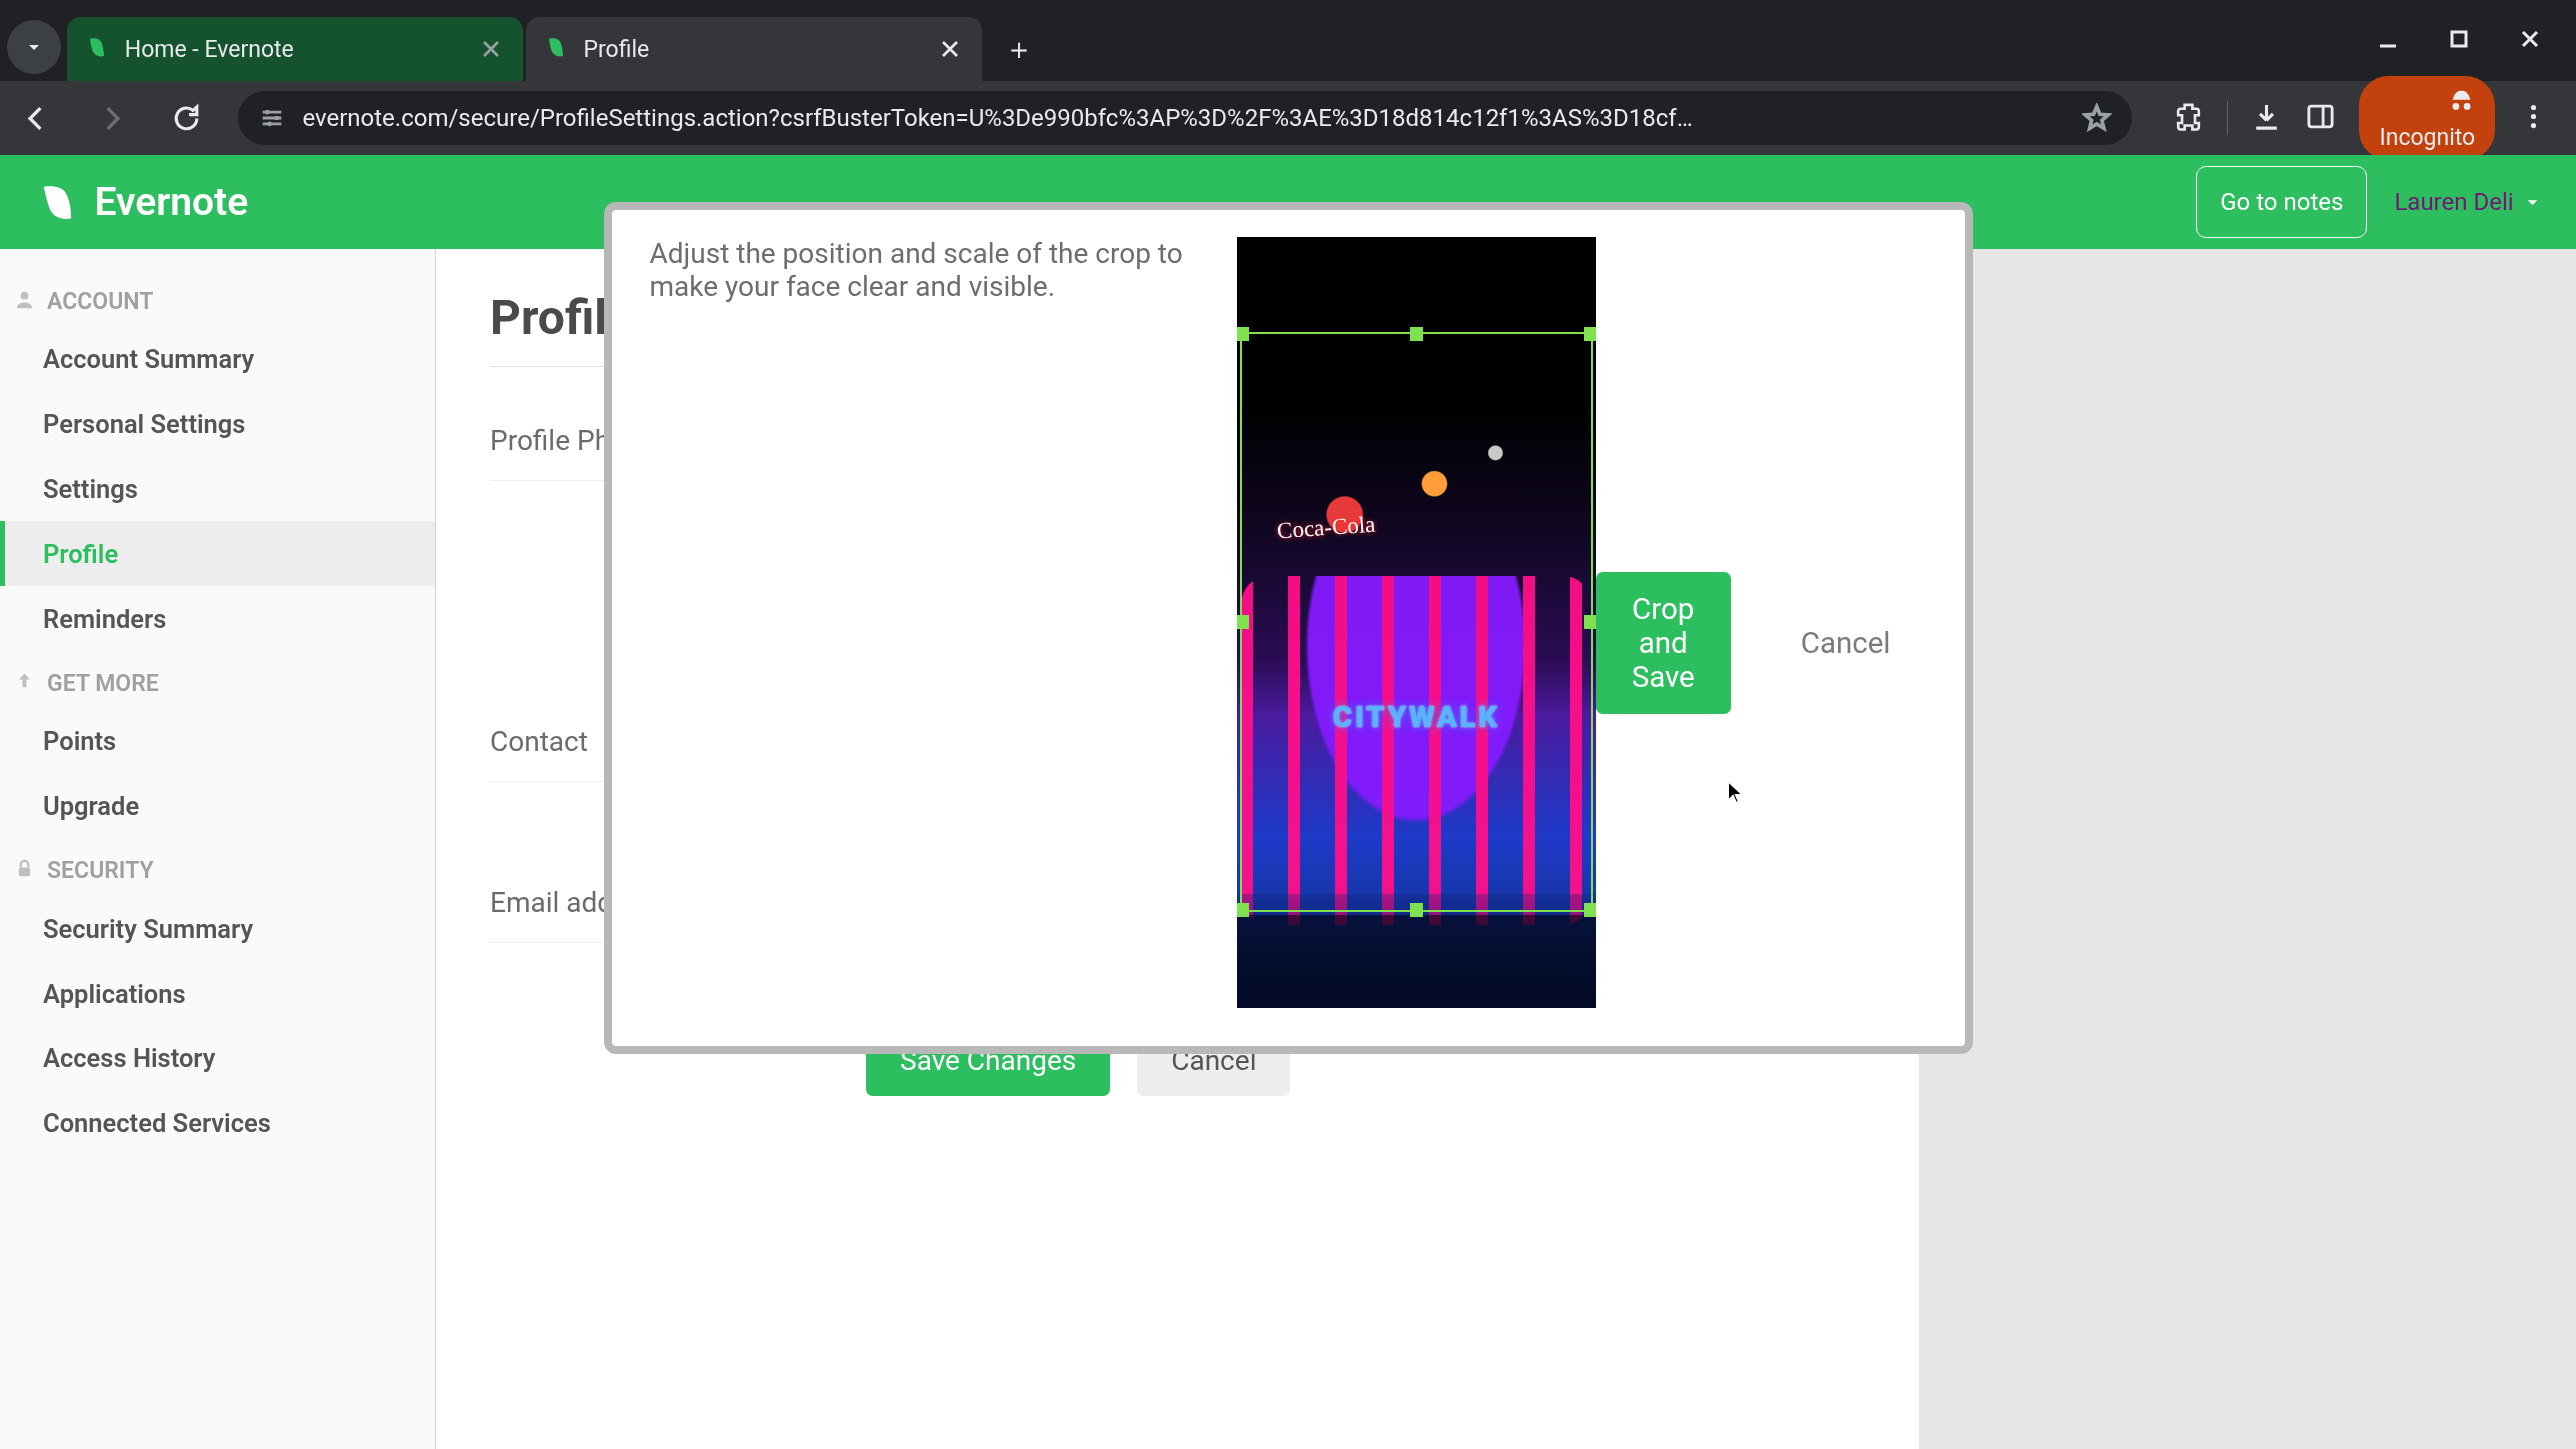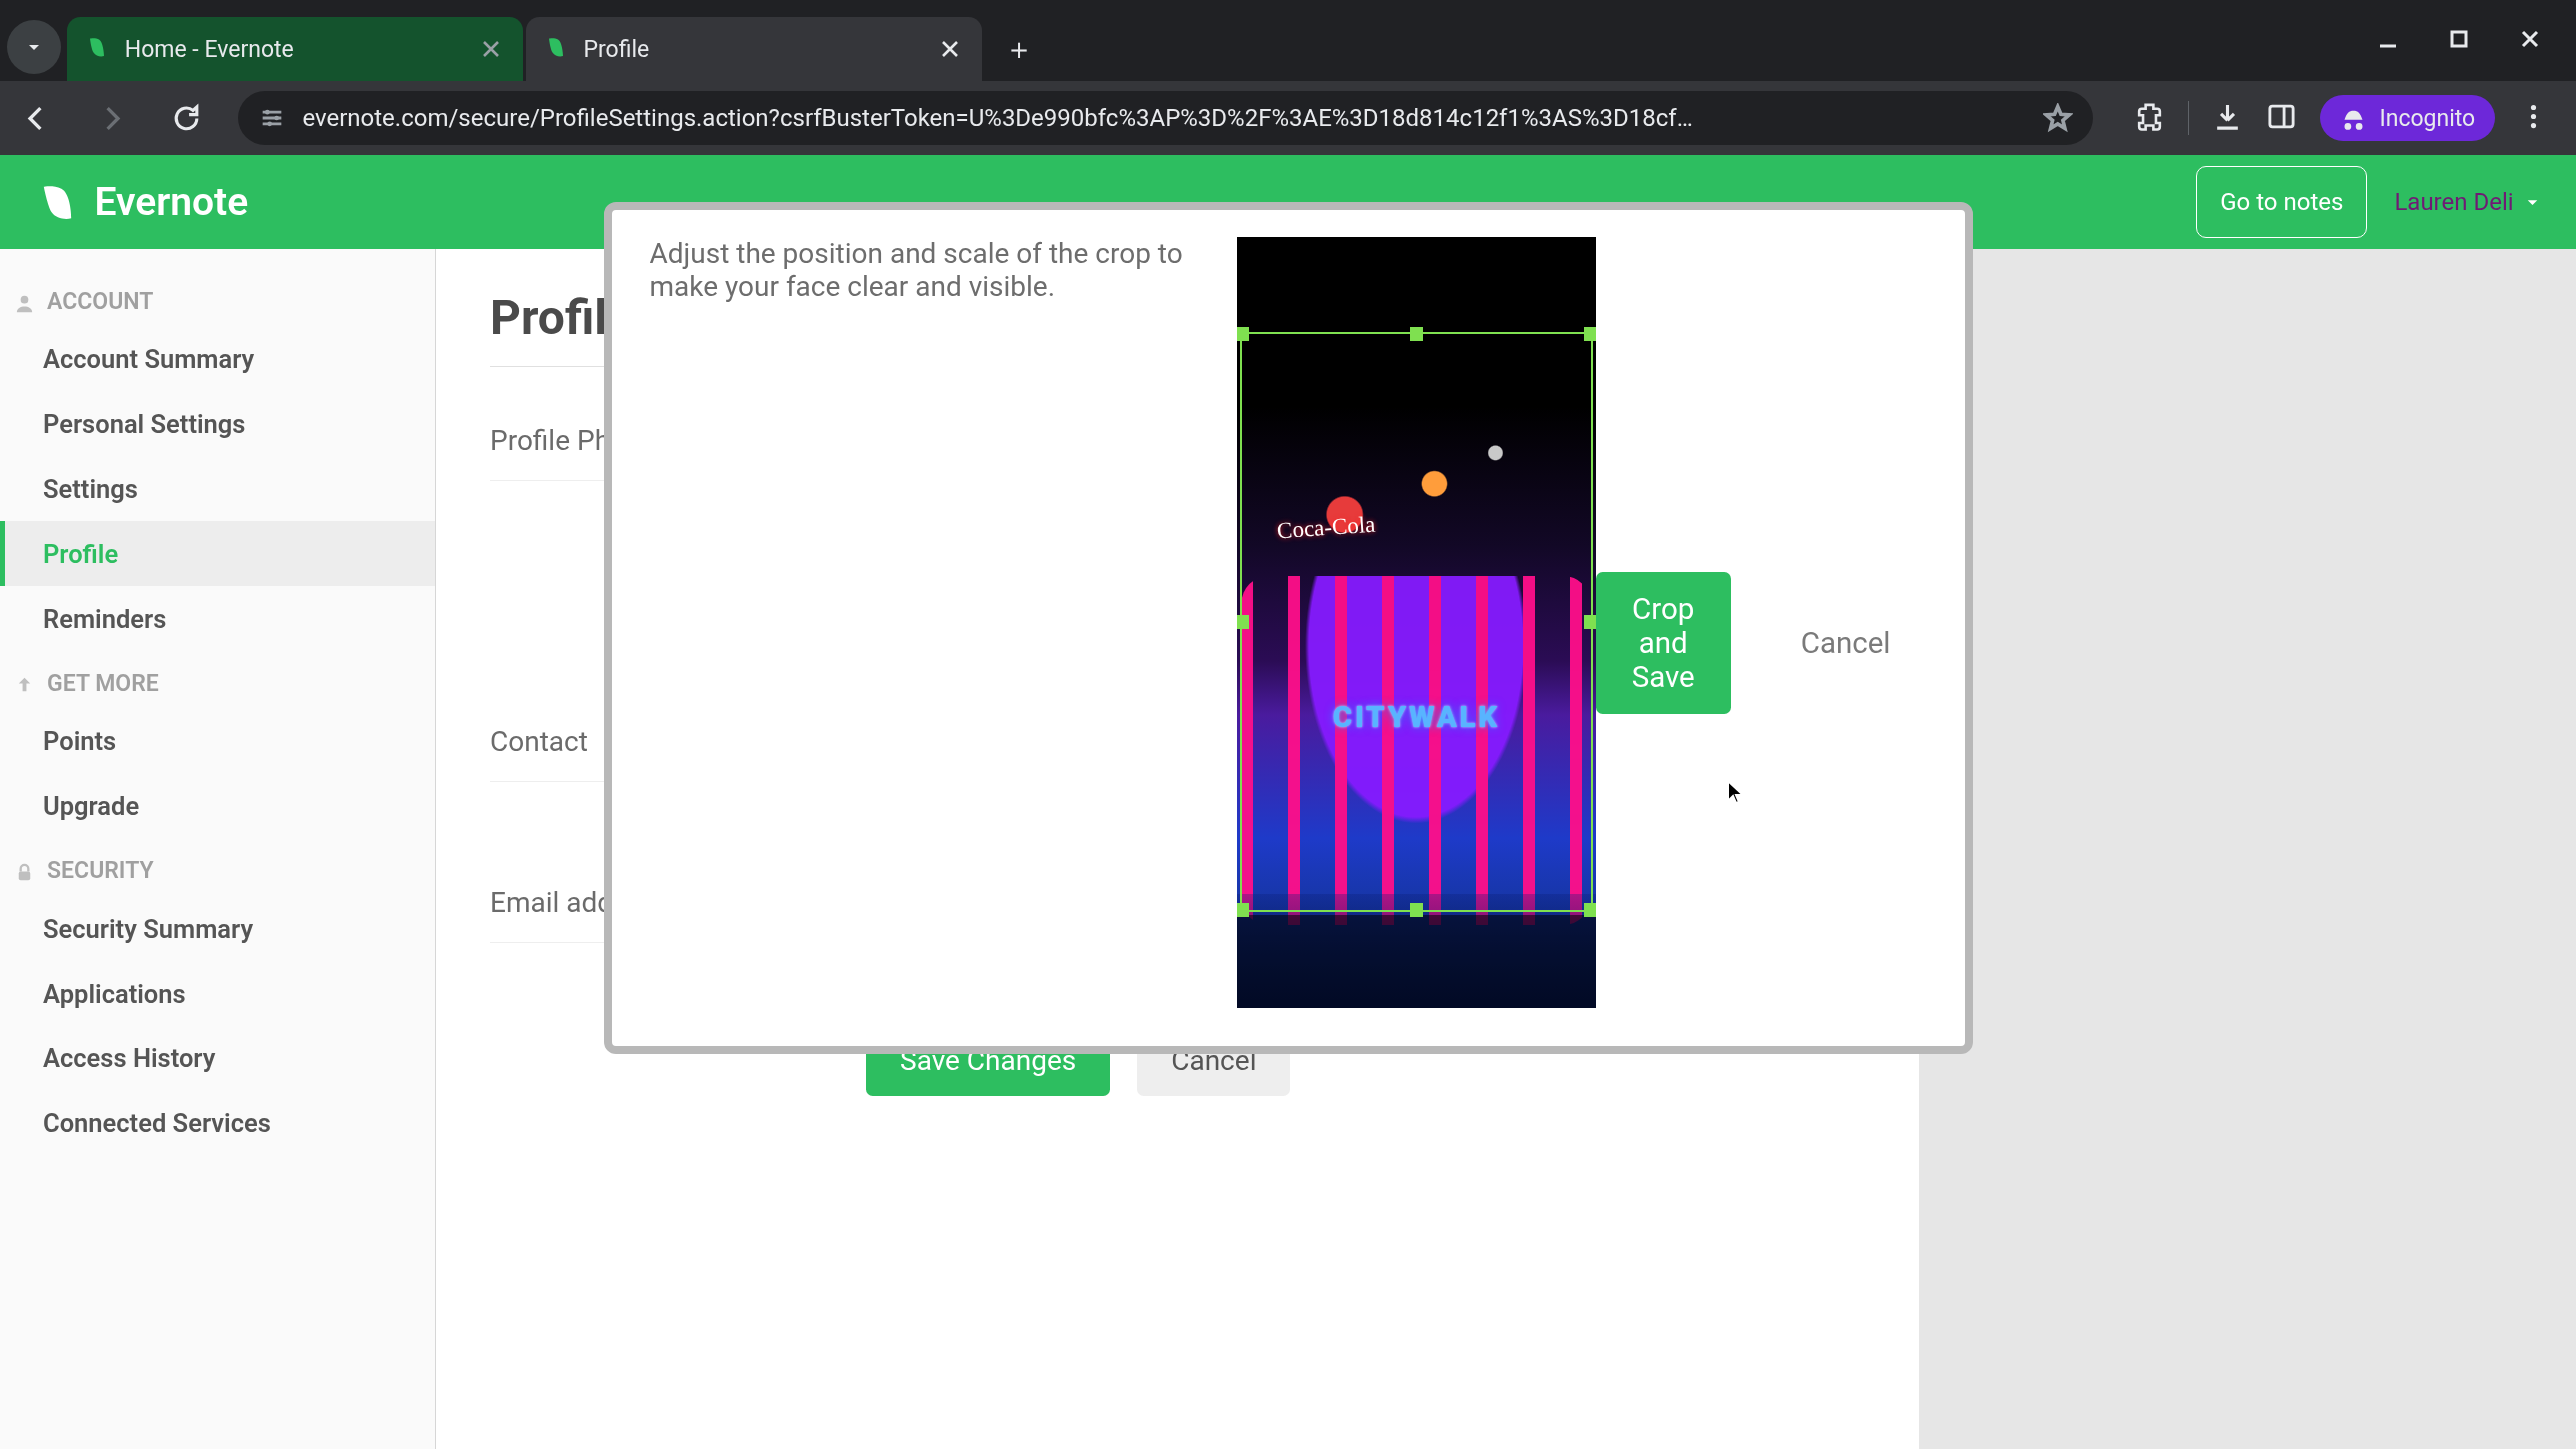--- a/index.html
+++ b/index.html
@@ -22,36 +22,36 @@
   .addr-bar { height: 74px; background:#35363a; display:flex; align-items:center; padding:0 13.4px; gap:28px; }
   .nav-btn { width:47px;height:47px; display:flex;align-items:center;justify-content:center; border-radius:50%;}
   .nav-btn svg{width:31px;height:31px;fill:#9aa0a6;}
   .nav-btn.enabled svg{fill:#e8eaed;}
   .omni { flex:1; height:54px; background:#202124; border-radius:27px; display:flex;align-items:center; padding:0 20px; color:#e8eaed; font-size:24px; gap:16px;}
   .omni .site-icon{width:28px;height:28px;fill:#9aa0a6;}
   .omni .url{flex:1; white-space:nowrap; overflow:hidden;}
   .omni .star{width:29.5px;height:29.5px;fill:none;stroke:#9aa0a6;stroke-width:3;}
   .right-icons{display:flex;align-items:center;gap:23px;padding:0 13.4px;color:#e8eaed;}
   .right-icons svg{width:31px;height:31px;fill:#e8eaed;}
-  .incog-pill{display:flex;align-items:flex-end;gap:12px;background:#6d28d9;padding:9.4px 20px;border-radius:29.5px;font-size:23px;}
+  .incog-pill{display:flex;align-items:flex-end;gap:12px;background:#c2410c;padding:9.4px 20px;border-radius:29.5px;font-size:23px;flex-direction:column;}
   .vr{width:1.3px;height:34px;background:#5f6368;}
   
   
   .page { background:#e6e6e6; height: calc(1449px - 154px); position:relative; }
   .ev-header { height:94px; background:#2dbe60; display:flex; align-items:center; padding:0 34px; }
   .ev-logo { display:flex;align-items:center;gap:13.4px;color:#fff;font-size:39px;font-weight:600;}
   .ev-logo .elephant{width:47px;height:47px;fill:#fff;}
   .ev-header .spacer{flex:1;}
   .go-notes{border:1.3px solid #fff;color:#fff;padding:21px 23px;border-radius:10px;font-size:24px;background:transparent;}
   .user-menu{color:#701a75;font-size:24px;margin-left:27px;display:flex;align-items:center;gap:9.4px;}
   .user-menu svg{width:19px;height:19px;fill:#fff;}
   
   .ev-body{display:flex; height:calc(100% - 94px);}
   .sidebar{width:436px;background:#fafafa;border-right:0.7px solid #d6d6d6;padding-top:20px;}
-  .side-group-title{display:flex;align-items:flex-end;gap:10.7px;color:#a0a0a0;font-size:23px;font-weight:600;padding:19px 20px 12px 13.4px;}
+  .side-group-title{display:flex;align-items:flex-start;gap:10.7px;color:#a0a0a0;font-size:23px;font-weight:600;padding:19px 20px 12px 13.4px;}
   .side-group-title svg{width:23px;height:23px;fill:#bfbfbf;}
   .side-item{padding:17.4px 20px 17.4px 43px;color:#555;font-size:25.5px;font-weight:600;cursor:pointer;}
   .side-item.active{background:#ededed;color:#2dbe60;border-left:5.4px solid #2dbe60;padding-left:38px;}
   
   .main{flex:1;display:flex;justify-content:flex-start;}
   .content-card{width:1483px;background:#fff;padding:40px 54px;}
   .page-title{font-size:48px;color:#4a4a4a;border-bottom:1.3px solid #e0e0e0;padding-bottom:20px;margin-bottom:34px;}
   .field-row{display:flex;padding:23px 0;border-bottom:0.7px solid #eee;}
   .field-label{width:376px;color:#6b6b6b;font-size:28px;}
   .privacy-note{color:#888;font-size:24px;margin:27px 0 27px 376px;}

